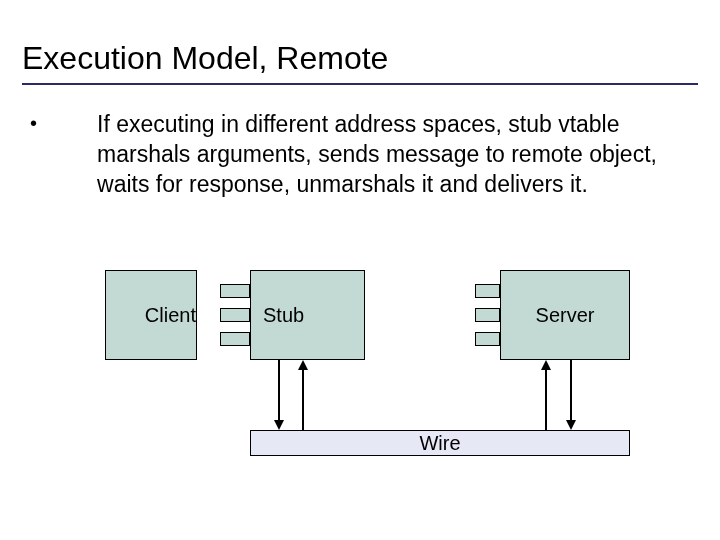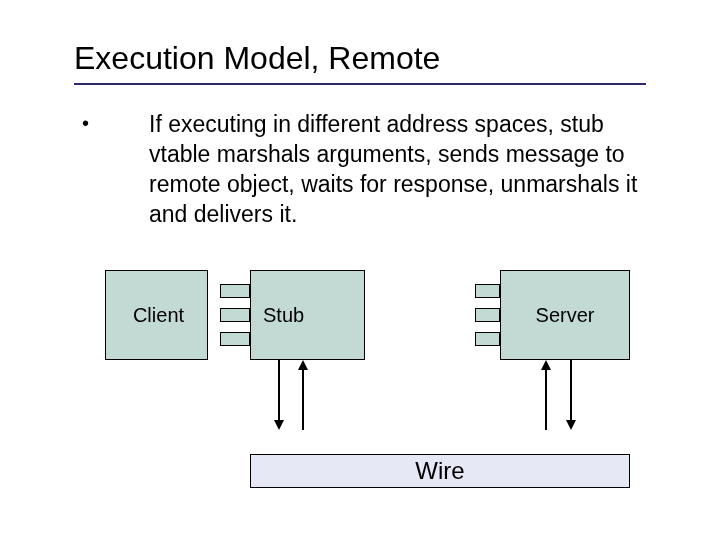--- a/index.html
+++ b/index.html
@@ -6,21 +6,21 @@
   body {
     width: 720px;
     height: 540px;
     background: #ffffff;
     font-family: Arial, Helvetica, sans-serif;
     color: #000;
     position: relative;
     overflow: hidden;
   }
   .slide {
-    padding: 40px 74px;
+    padding: 40px 22px;
   }
   .title {
     font-size: 32px;
     font-weight: normal;
     margin-bottom: 6px;
   }
   .rule {
     border: none;
     border-top: 2px solid #2a2a6a;
     margin-bottom: 24px;
@@ -50,36 +50,35 @@
   }
   .box {
     position: absolute;
     background: #c3dad4;
     border: 1px solid #000;
     display: flex;
     align-items: center;
     justify-content: center;
     font-size: 20px;
   }
-  .client { left: 105px; top: 0; width: 103px; height: 90px; justify-content: center; padding-left: 4px;}
+  .client { left: 105px; top: 0; width: 92px; height: 90px; justify-content: flex-end; padding-left: 4px;}
   .stub   { left: 250px; top: 0; width: 115px; height: 90px; justify-content: flex-start; padding-left: 12px;}
   .server { left: 500px; top: 0; width: 130px; height: 90px; }
   .wire {
     position: absolute;
     left: 250px;
     top: 160px;
     width: 380px;
-    height: 34px;
+    height: 26px;
     background: #e6e8f6;
     border: 1px solid #000;
     display: flex;
     align-items: center;
     justify-content: center;
-    font-size: 24px;
-    margin-top: 24px;
+    font-size: 20px;
   }
   .connector {
     position: absolute;
     background: #c3dad4;
     border: 1px solid #000;
     height: 14px;
   }
   .arrow-line {
     position: absolute;
     width: 1.5px;

